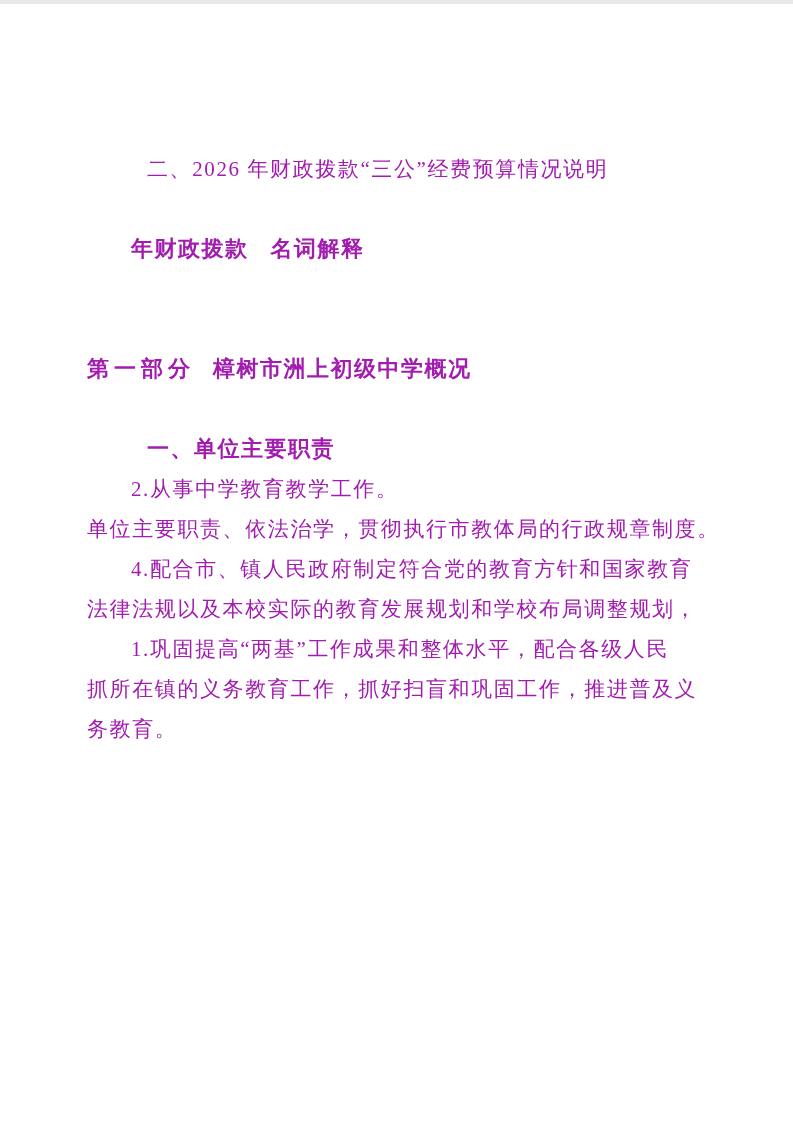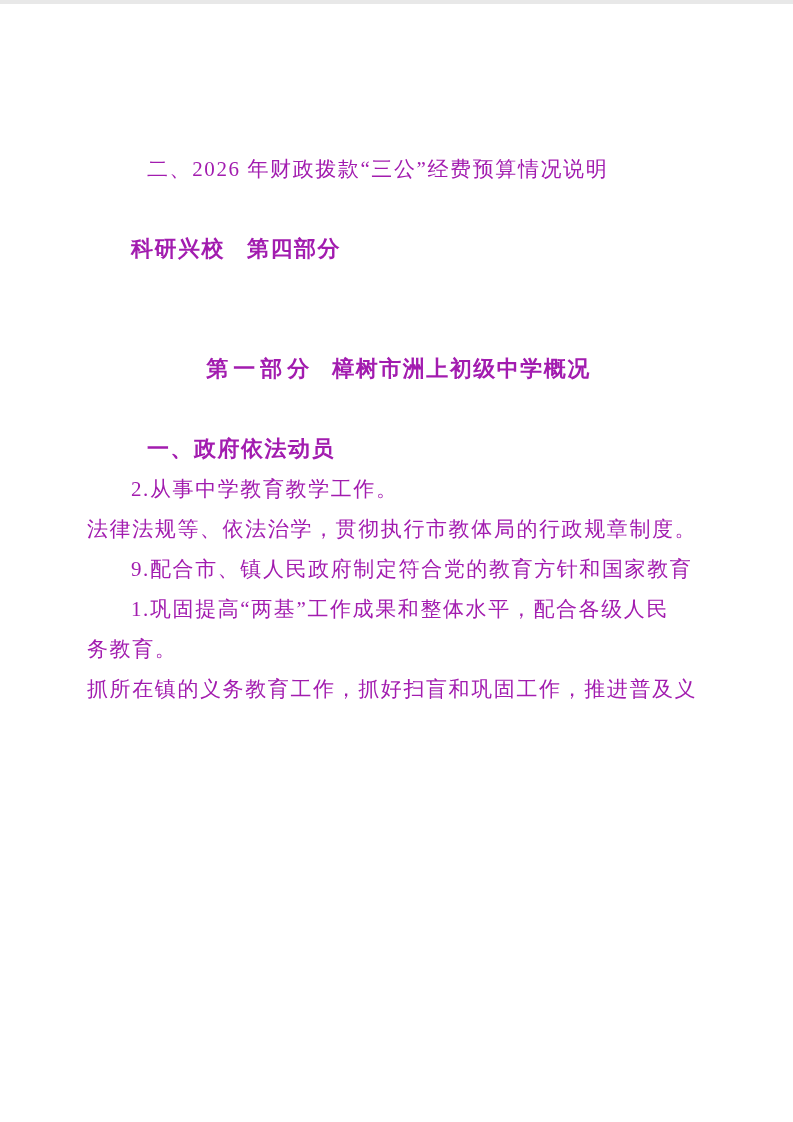--- a/index.html
+++ b/index.html
@@ -29,59 +29,60 @@
     font-weight: normal;
   }
   .heading-sans {
     font-family: "Liberation Sans", "DejaVu Sans", sans-serif;
     font-size: 22px;
     font-weight: bold;
     letter-spacing: 1.5px;
   }
   .indent-body  { padding-left: 44px; }  
   .indent-wide  { padding-left: 60px; }  
-  .centered     { text-align: center; padding-left: 0; }
+  .centered     { padding-left: 0; }
   .hgap { margin-right: 22px; }          
   .label-spread { letter-spacing: 5px; margin-right: 18px; }
 </style>
 </head>
 <body>
 
 <div class="page">
 
   <div class="line body-text indent-wide">二、2026 年财政拨款“三公”经费预算情况说明</div>
 
   <div class="spacer-1"></div>
 
   <div class="line heading-sans indent-body">
-    <span class="hgap">科研兴校</span><span>第四部分</span>
+    <span class="hgap">年财政拨款</span><span>名词解释</span>
   </div>
 
   <div class="spacer-2"></div>
 
   <div class="line heading-sans centered">
     <span class="label-spread">第一部分</span><span>樟树市洲上初级中学概况</span>
   </div>
 
   <div class="spacer-1"></div>
 
-  <div class="line heading-sans indent-wide">一、政府依法动员</div>
+  <div class="line heading-sans indent-wide">一、单位主要职责</div>
 
   <div>
     <div class="line body-text indent-body">2.从事中学教育教学工作。</div>
   </div>
 
   <div>
-    <div class="line body-text">法律法规等、依法治学，贯彻执行市教体局的行政规章制度。</div>
+    <div class="line body-text">单位主要职责、依法治学，贯彻执行市教体局的行政规章制度。</div>
   </div>
 
   <div>
-    <div class="line body-text indent-body">9.配合市、镇人民政府制定符合党的教育方针和国家教育</div>
+    <div class="line body-text indent-body">4.配合市、镇人民政府制定符合党的教育方针和国家教育</div>
+    <div class="line body-text">法律法规以及本校实际的教育发展规划和学校布局调整规划，</div>
   </div>
 
   <div>
     <div class="line body-text indent-body">1.巩固提高“两基”工作成果和整体水平，配合各级人民</div>
+    <div class="line body-text">抓所在镇的义务教育工作，抓好扫盲和巩固工作，推进普及义</div>
     <div class="line body-text">务教育。</div>
-    <div class="line body-text">抓所在镇的义务教育工作，抓好扫盲和巩固工作，推进普及义</div>
   </div>
 
 
 </div>
 
 </body></html>

